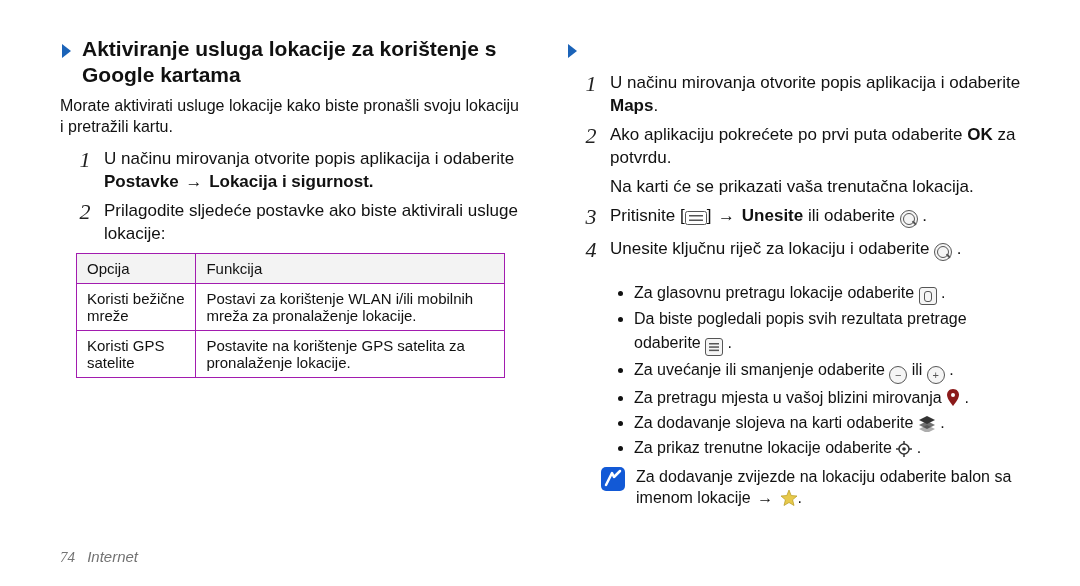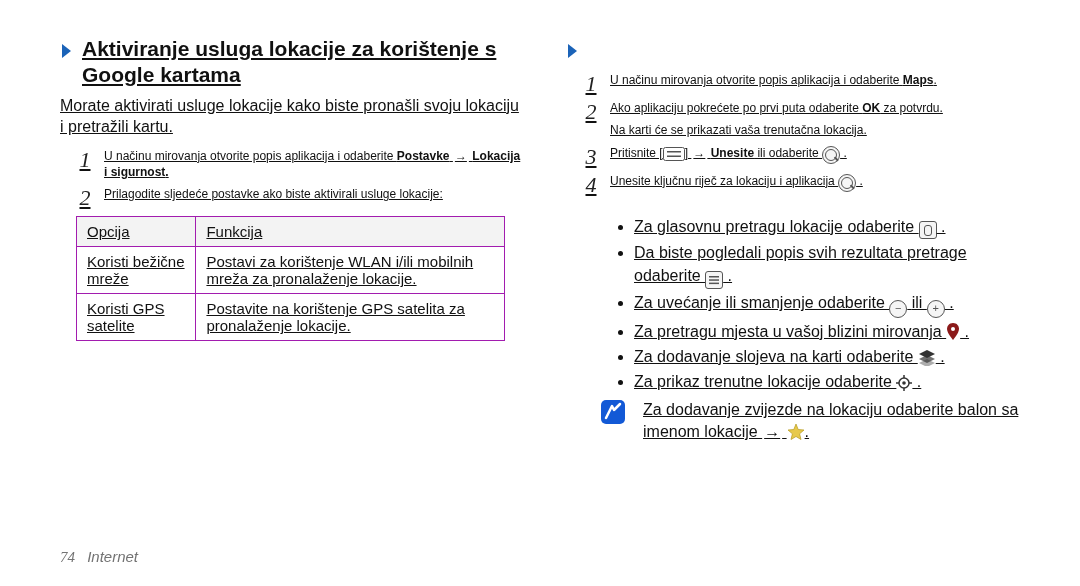--- a/index.html
+++ b/index.html
@@ -10,21 +10,20 @@
     background: #fff;
     font-family: "Segoe UI", "Helvetica Neue", Arial, sans-serif;
     color: #111;
   }
   .page {
     position: relative;
     width: 1080px;
     height: 586px;
     box-sizing: border-box;
     padding: 36px 48px 0 60px;
-    text-decoration: underline;
   }
   .cols {
     display: flex;
     gap: 40px;
   }
   .col {
     flex: 1 1 0;
     min-width: 0;
   }
   .section-heading {
@@ -58,21 +57,21 @@
     font-size: 22px;
     line-height: 1;
     color: #222;
     width: 18px;
     text-align: center;
     flex: 0 0 auto;
     position: relative;
     top: 1px;
   }
   .step-body {
-    font-size: 12px;
+    font-size: 17px;
     line-height: 1.35;
   }
   .bold { font-weight: 700; }
   .arrow {
     font-weight: 400;
     padding: 0 2px;
   }
   table.opts {
     border-collapse: collapse;
     width: 92%;
@@ -122,21 +121,21 @@
     display: inline-flex;
     align-items: center;
     justify-content: center;
     background: #f5f5f5;
     box-sizing: border-box;
     position: relative;
   }
   .note-row {
     display: flex;
     align-items: flex-start;
-    gap: 17px;
+    gap: 10px;
     margin: 6px 0 0 34px;
   }
   .note-icon {
     flex: 0 0 auto;
   }
   .note-text {
     font-size: 16px;
     line-height: 1.35;
   }
   .footer {
@@ -257,21 +256,21 @@
           <span class="bold">Unesite</span><span> ili odaberite </span>
           <span class="inline-icon icon-circle">
               <span class="mag"></span>
             </span> .
         </div>
       </div>
 
       <div class="step">
         <div class="step-num">4</div>
         <div class="step-body">
-          <span>Unesite ključnu riječ za lokaciju i aplikacija </span>
+          <span>Unesite ključnu riječ za lokaciju i odaberite </span>
           <span class="inline-icon icon-circle">
               <span class="mag"></span>
             </span> .
         </div>
       </div>
 
       <ul class="bullets">
         <li>
           <span>Za glasovnu pretragu lokacije odaberite </span>
           <span class="inline-icon icon-square">

